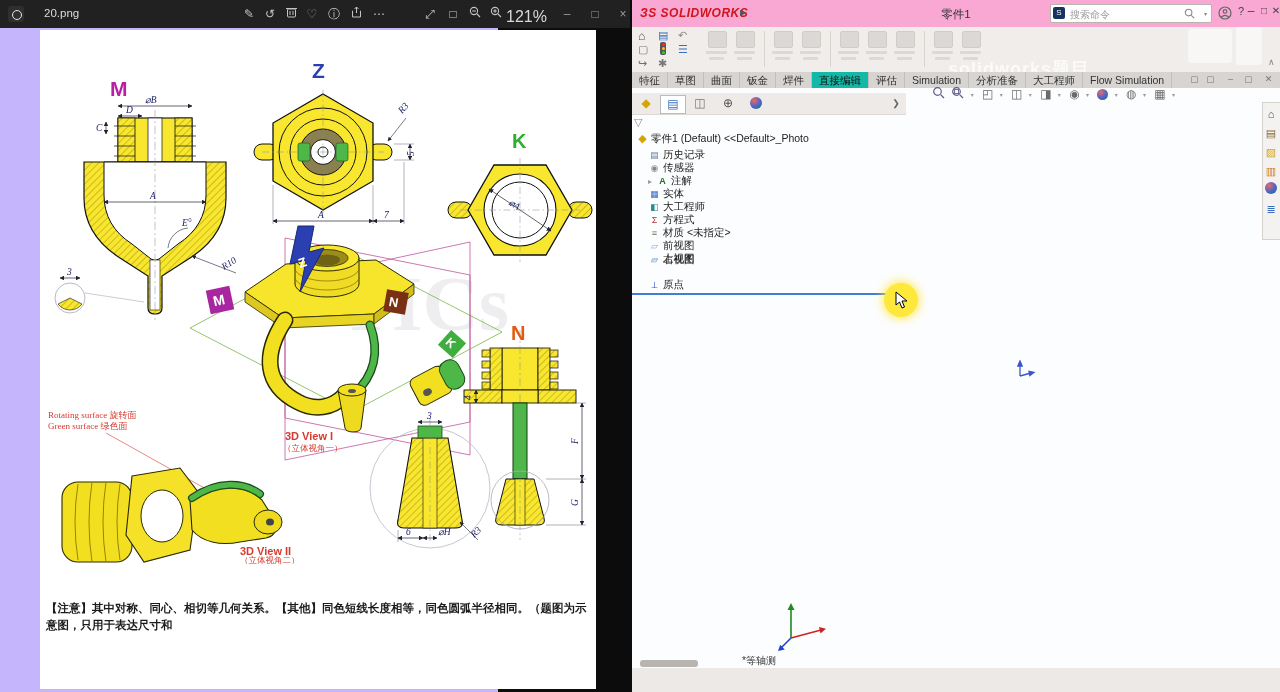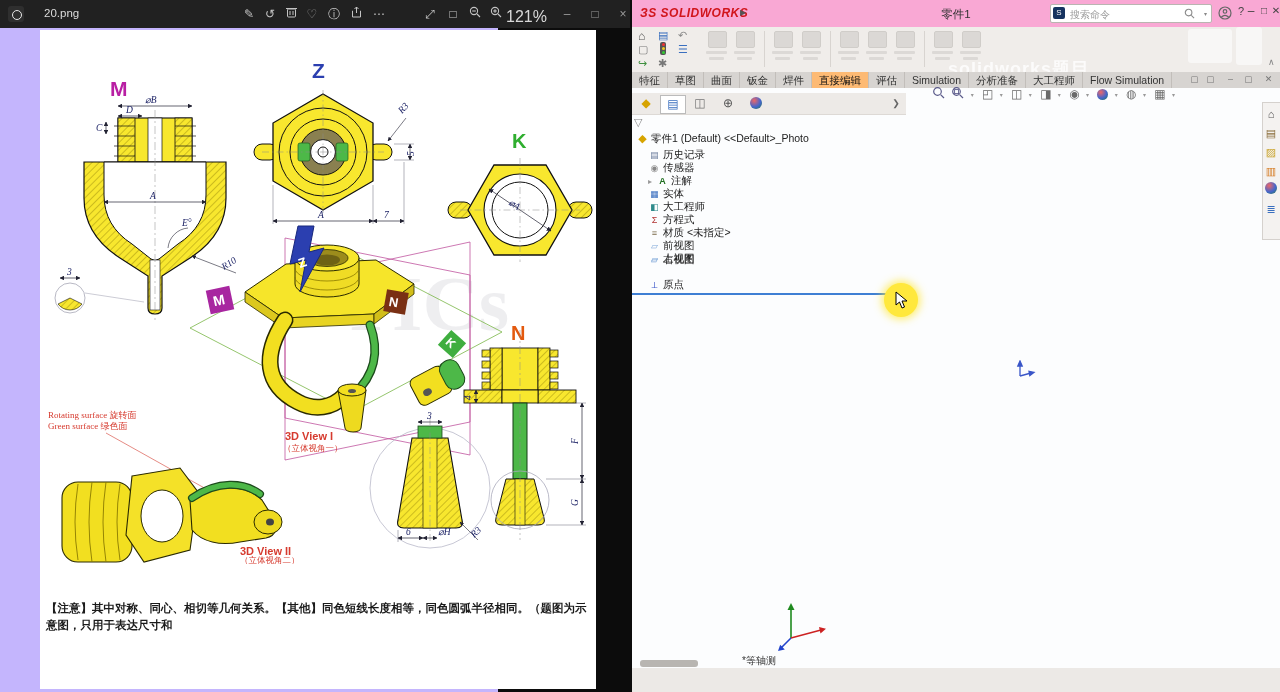--- a/index.html
+++ b/index.html
@@ -32,21 +32,21 @@
   .qat{left:4px;top:2px;width:64px;height:41px;font-size:11px;color:#555;}
   .qat span{position:absolute;}
   .tile{position:absolute;top:3px;width:26px;height:38px;opacity:.55;}
   .tile .ti{position:absolute;left:4px;top:1px;width:17px;height:15px;background:#cbc8c4;border:1px solid #b7b3af;border-radius:2px;}
   .tile .tb1,.tile .tb2{position:absolute;left:2px;height:3px;background:#cdcac6;border-radius:1px;}
   .tile .tb1{top:21px;width:21px;}.tile .tb2{top:27px;width:15px;left:5px;}
   .rsep{position:absolute;top:4px;width:1px;height:36px;background:#d8d4d0;}
   .tabrow{left:0;top:72px;width:648px;height:16px;background:#d7d4d1;border-bottom:1px solid #c6c2be;}
   .swtab{position:relative;float:left;height:16px;line-height:16px;padding:0 7px;font-size:10.5px;color:#333;
          border-right:1px solid #c2beba;cursor:default;}
-  .swtab.active{background:#fdba74;color:#111;}
+  .swtab.active{background:#14b8a6;color:#111;}
   .docwin{top:2px;font-size:9px;color:#777;width:13px;text-align:center;}
   .main{left:0;top:88px;width:648px;height:580px;background:#fcfdfe;}
   
   .mgrbar{left:0;top:5px;width:274px;height:21px;background:#edeae7;border-bottom:1px solid #ddd9d5;}
   .mgrtab{position:absolute;top:2px;width:24px;height:17px;text-align:center;font-size:12px;line-height:17px;}
   .treefilter{left:2px;top:28px;font-size:11px;color:#888;}
   .trow{position:absolute;left:4px;height:12px;line-height:12px;font-size:10.5px;color:#222;white-space:nowrap;}
   .trow .tico{display:inline-block;width:13px;text-align:center;font-size:9px;margin-right:2px;}
   .splitter{left:0;top:191px;width:274px;height:2px;background:#3e7fd4;}
   

